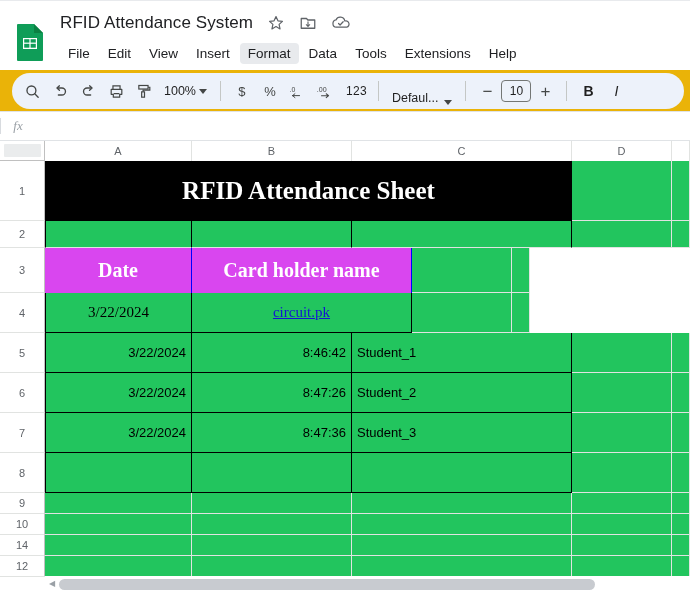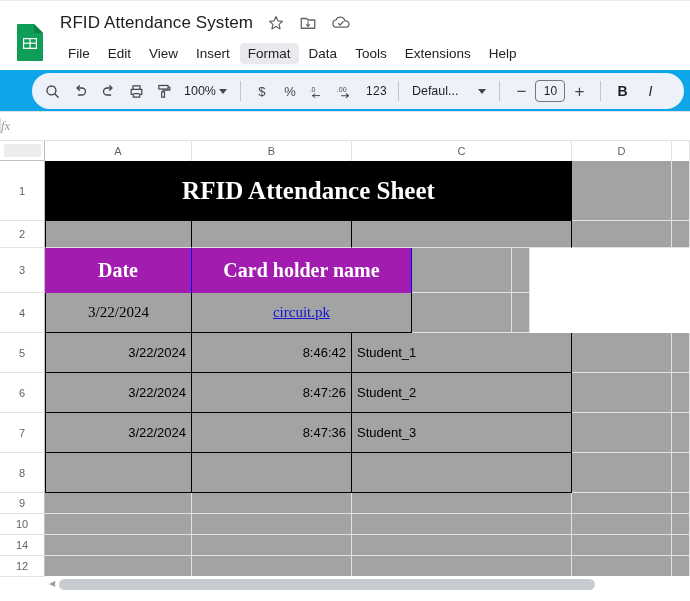--- a/index.html
+++ b/index.html
@@ -39,22 +39,22 @@
   }
   .menu-item {
     font-size: 13.5px; color: #202124;
     padding: 3px 8px; border-radius: 4px;
     white-space: nowrap; cursor: pointer;
   }
   .menu-item.active { background: #e8eaed; }
 
   
   .toolbar-wrap {
-    height: 42px; background: #0ea5e9;
-    padding: 3px 6px 3px 32px;
+    height: 42px; background: #eab308;
+    padding: 3px 6px 3px 12px;
     border-bottom: 1px solid #e0e3e6;
   }
   .toolbar {
     height: 36px;
     background: #edf2fa;
     border-radius: 18px;
     display: flex; align-items: center;
     padding: 0 6px;
     overflow: hidden;
   }
@@ -70,21 +70,21 @@
     display: flex; align-items: center; gap: 3px;
     font-size: 12.5px; color: #1f1f1f;
     padding: 0 6px; height: 28px; border-radius: 4px; cursor: pointer;
     flex: none;
   }
   .tb-sep {
     width: 1px; height: 20px; background: #c4c7c5;
     margin: 0 7px; flex: none;
   }
   .tb-font {
-    display: flex; align-items: center; gap: 20px;
+    display: flex; align-items: flex-end; gap: 6px;
     font-size: 12.5px; color: #1f1f1f;
     padding: 0 6px; height: 28px; cursor: pointer; flex: none;
   }
   .tb-num { font-size: 12px; color: #1f1f1f; letter-spacing: .3px; }
   .tb-dec { position: relative; font-size: 11px; }
   .fontsize-box {
     width: 30px; height: 22px;
     border: 1px solid #747775; border-radius: 4px;
     display: flex; align-items: center; justify-content: center;
     font-size: 12px; color: #1f1f1f; background: transparent;
@@ -108,21 +108,21 @@
   .namebox {
     width: 104px; height: 100%;
     display: flex; align-items: center; justify-content: space-between;
     padding: 0 8px 0 14px;
     font-size: 12.5px; color: #1f1f1f;
     cursor: text;
   }
   .namebox .caret { border-top-color: #444746; }
   .fb-sep { width: 1px; height: 16px; background: #d8dbdf; }
   .fx {
-    width: 34px; text-align: left;
+    width: 34px; text-align: center;
     font-family: "Liberation Serif", serif;
     font-style: italic; font-size: 13px; color: #9aa0a6;
   }
   .formula-input { flex: 1; height: 100%; cursor: text; }
 
   
   .grid-area {
     position: relative;
     height: 451px;
     background: #ffffff;
@@ -165,37 +165,37 @@
     cursor: pointer;
   }
   .cell {
     flex: none;
     border-right: 1px solid #e1e3e1;
     border-bottom: 1px solid #e1e3e1;
     display: flex; align-items: center;
     padding: 0 3px;
     font-size: 13px; color: #000;
     overflow: hidden; white-space: nowrap;
-    background: #a3a3a3;
+    background: #22c55e;
   }
   
   .hb { border-right: 1px solid #000 !important; }
   .hbb { border-bottom: 1px solid #000 !important; }
   .hbl { border-left: 1px solid #000; }
 
   .c-title {
     background: #000000; color: #ffffff;
     font-family: "Liberation Serif", serif;
     font-weight: bold; font-size: 25px;
     justify-content: center;
     border-right: none !important;
     border-bottom: none !important;
   }
   .c-hdr {
-    background: #a21caf; color: #ffffff;
+    background: #d946ef; color: #ffffff;
     font-family: "Liberation Serif", serif;
     font-weight: bold; font-size: 20px;
     justify-content: center;
     border-right: 1px solid #0000ff !important;
     border-bottom: none !important;
   }
   .c-serif-center {
     font-family: "Liberation Serif", serif;
     font-size: 15px; justify-content: center;
   }

